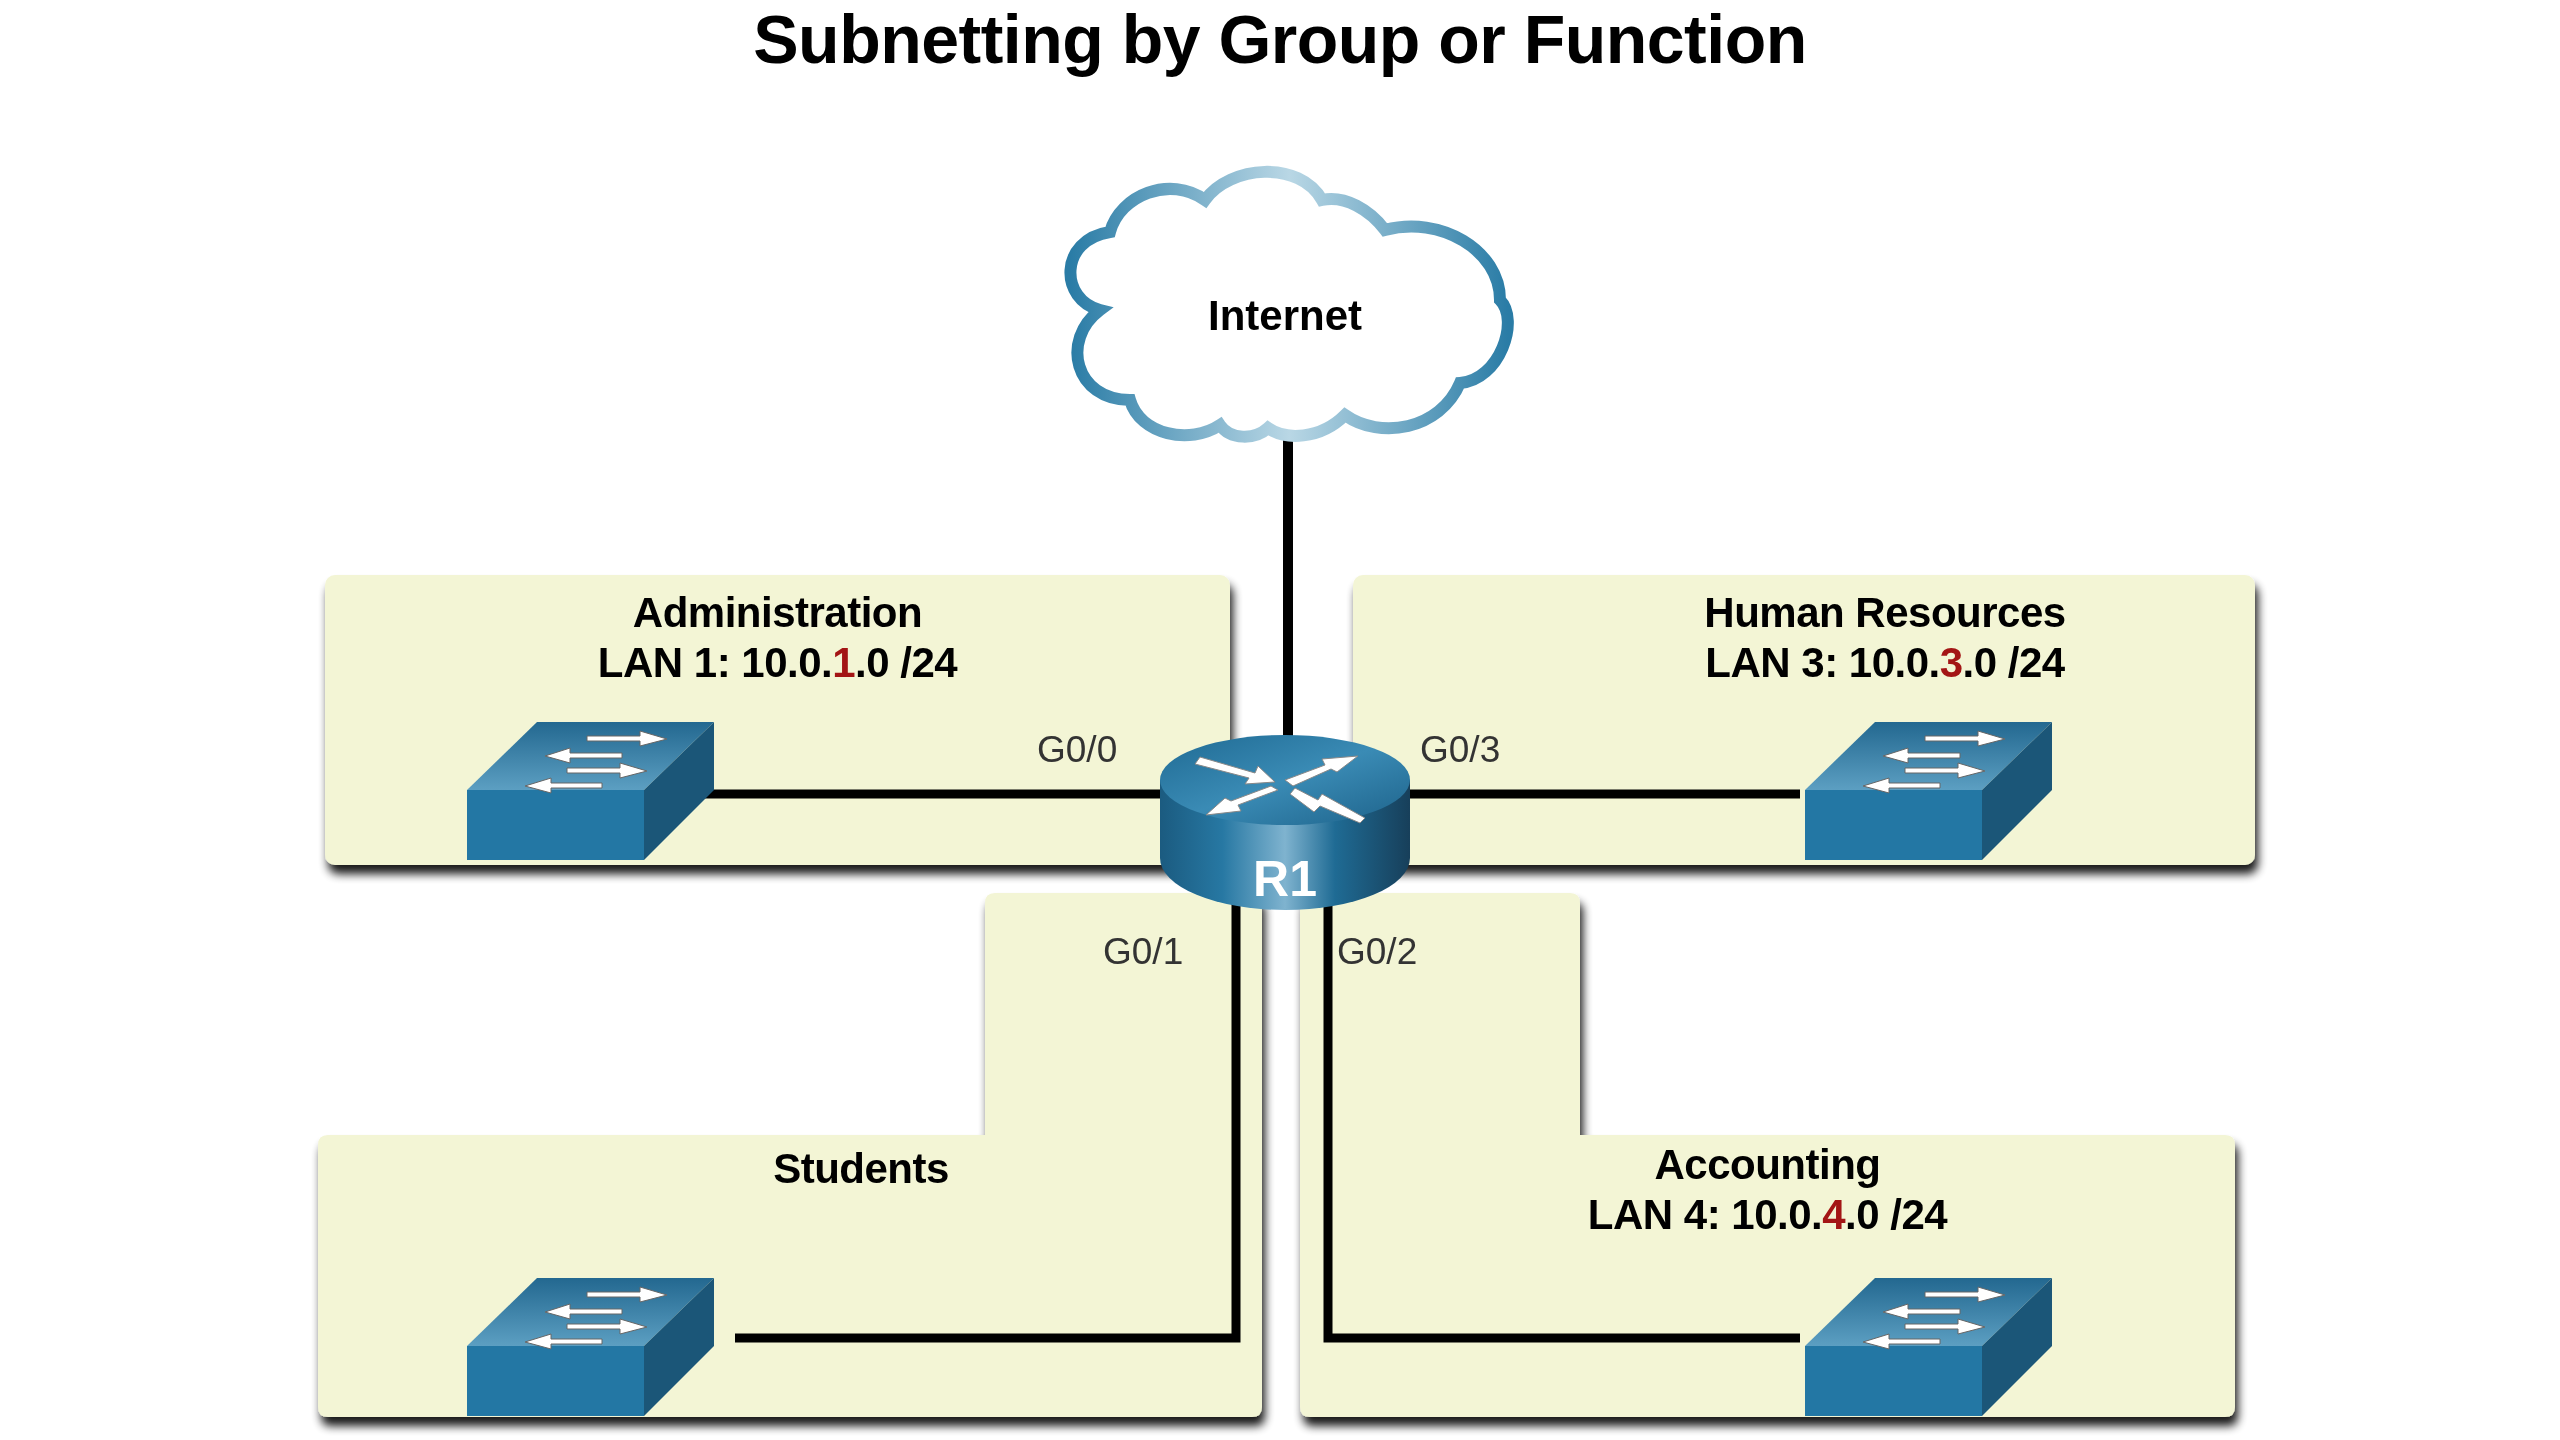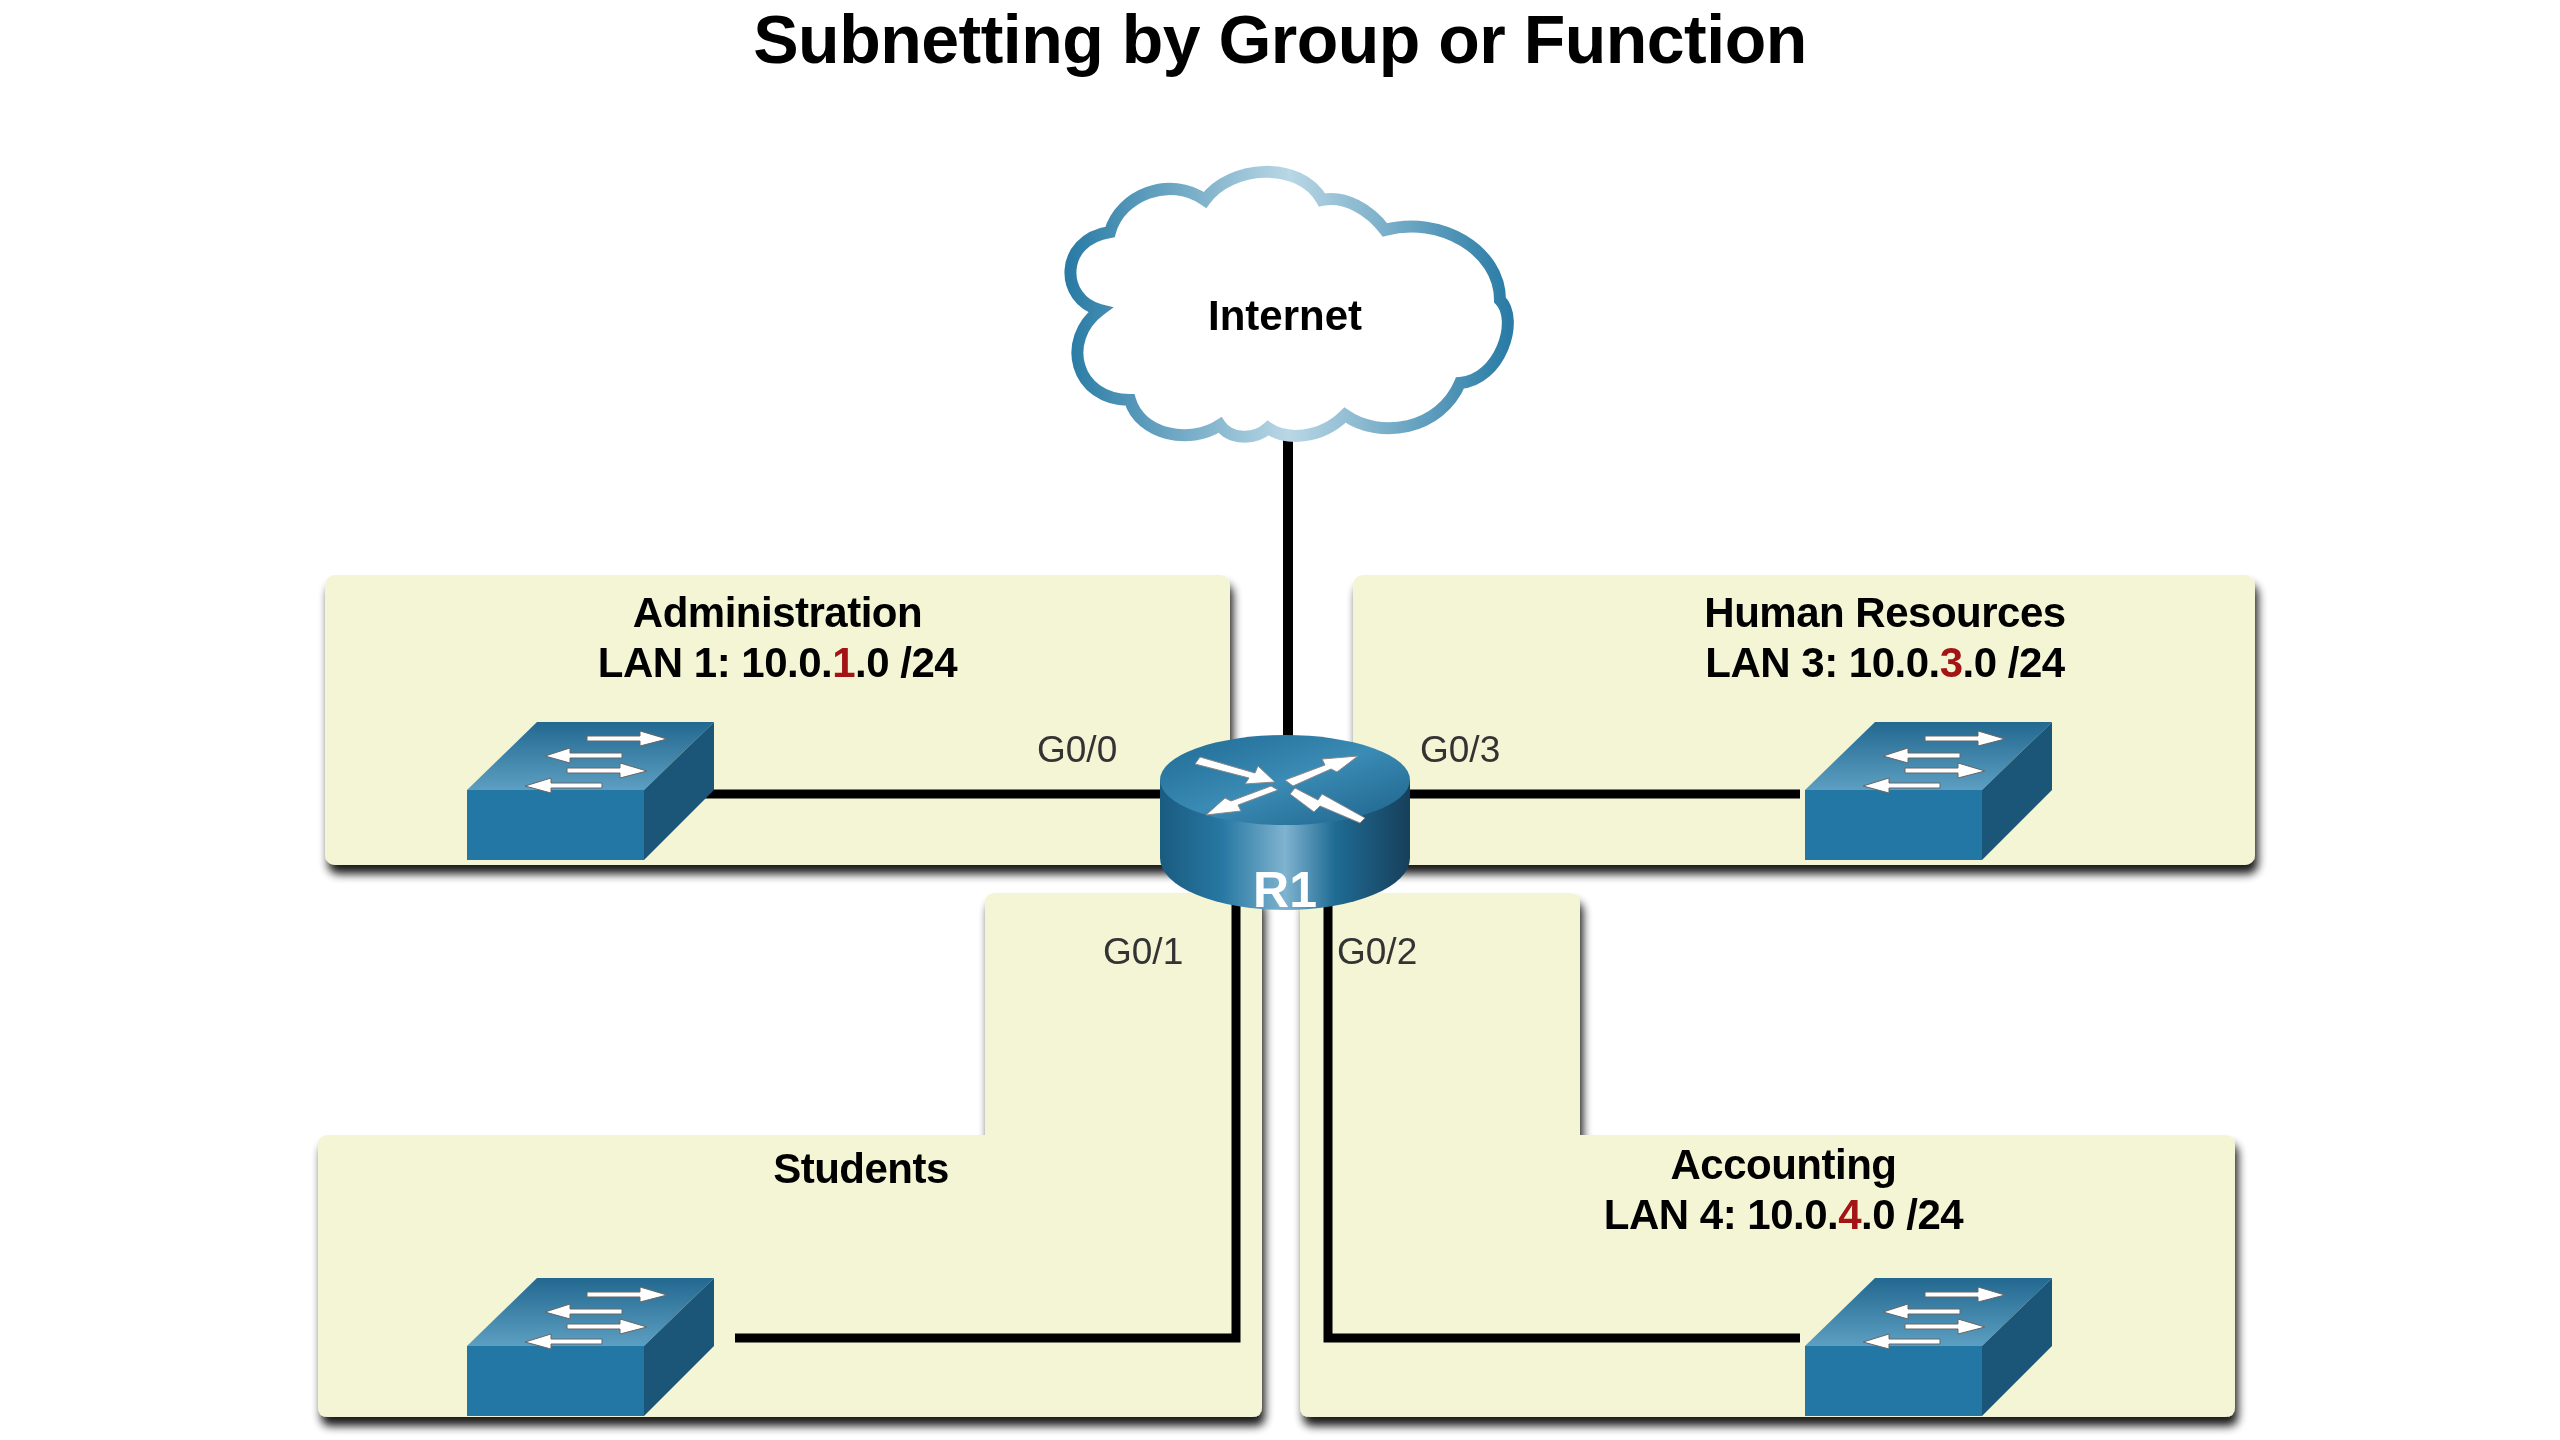--- a/index.html
+++ b/index.html
@@ -8,21 +8,21 @@
   #title { left:0; width:2560px; top:48px; text-align:center; font-size:68px; font-weight:bold; color:#000;
            letter-spacing:-0.5px; font-family:"Liberation Sans", sans-serif; }
   #diagram { position:absolute; left:0; top:0; width:2560px; height:1440px; }
   .lbl-head { position:absolute; text-align:center; font-weight:bold; font-size:42px; line-height:50px; color:#000;
               font-family:"Liberation Sans", sans-serif; letter-spacing:-0.5px; }
   .lbl-head .hl { color:#A31515; }
   .port { position:absolute; font-size:37px; color:#333333; font-family:"Liberation Sans", sans-serif; line-height:43px; }
   #internet-label { position:absolute; left:1150px; width:270px; top:292px; text-align:center; font-size:42px; color:#000;
                     font-family:"Liberation Sans", sans-serif;font-weight:bold; }
   #r1-label { position:absolute; left:1235px; width:100px; top:850px; text-align:center; font-size:50px; font-weight:bold; color:#fff;
-              font-family:"Liberation Sans", sans-serif;margin-top:11px; }
+              font-family:"Liberation Sans", sans-serif; }
 </style>
 </head>
 <body>
 
 <div id="title">Subnetting by Group or Function</div>
 
 <svg id="diagram" viewBox="0 0 2560 1440" xmlns="http://www.w3.org/2000/svg">
   <defs>
     <filter id="shadow" x="-5%" y="-5%" width="112%" height="115%">
       <feGaussianBlur in="SourceAlpha" stdDeviation="5"></feGaussianBlur>
@@ -110,21 +110,21 @@
   <div>Administration</div>
   <div><span>LAN 1: 10.0.</span><span class="hl">1</span><span>.0 /24</span></div>
 </div>
 <div class="lbl-head" style="left:1353px; width:1064px; top:588px;">
   <div>Human Resources</div>
   <div><span>LAN 3: 10.0.</span><span class="hl">3</span><span>.0 /24</span></div>
 </div>
 <div class="lbl-head" style="left:318px; width:1086px; top:1144px;">
   <div>Students</div>
 </div>
-<div class="lbl-head" style="left:1300px; width:935px; top:1140px; padding-left:16px;">
+<div class="lbl-head" style="left:1300px; width:935px; top:1140px; padding-left:0;">
   <div>Accounting</div>
   <div><span>LAN 4: 10.0.</span><span class="hl">4</span><span>.0 /24</span></div>
 </div>
 
 <div class="port" style="left:1037px; top:728px;">G0/0</div>
 <div class="port" style="left:1420px; top:728px;">G0/3</div>
 <div class="port" style="left:1103px; top:930px;">G0/1</div>
 <div class="port" style="left:1337px; top:930px;">G0/2</div>
 
 </body></html>

